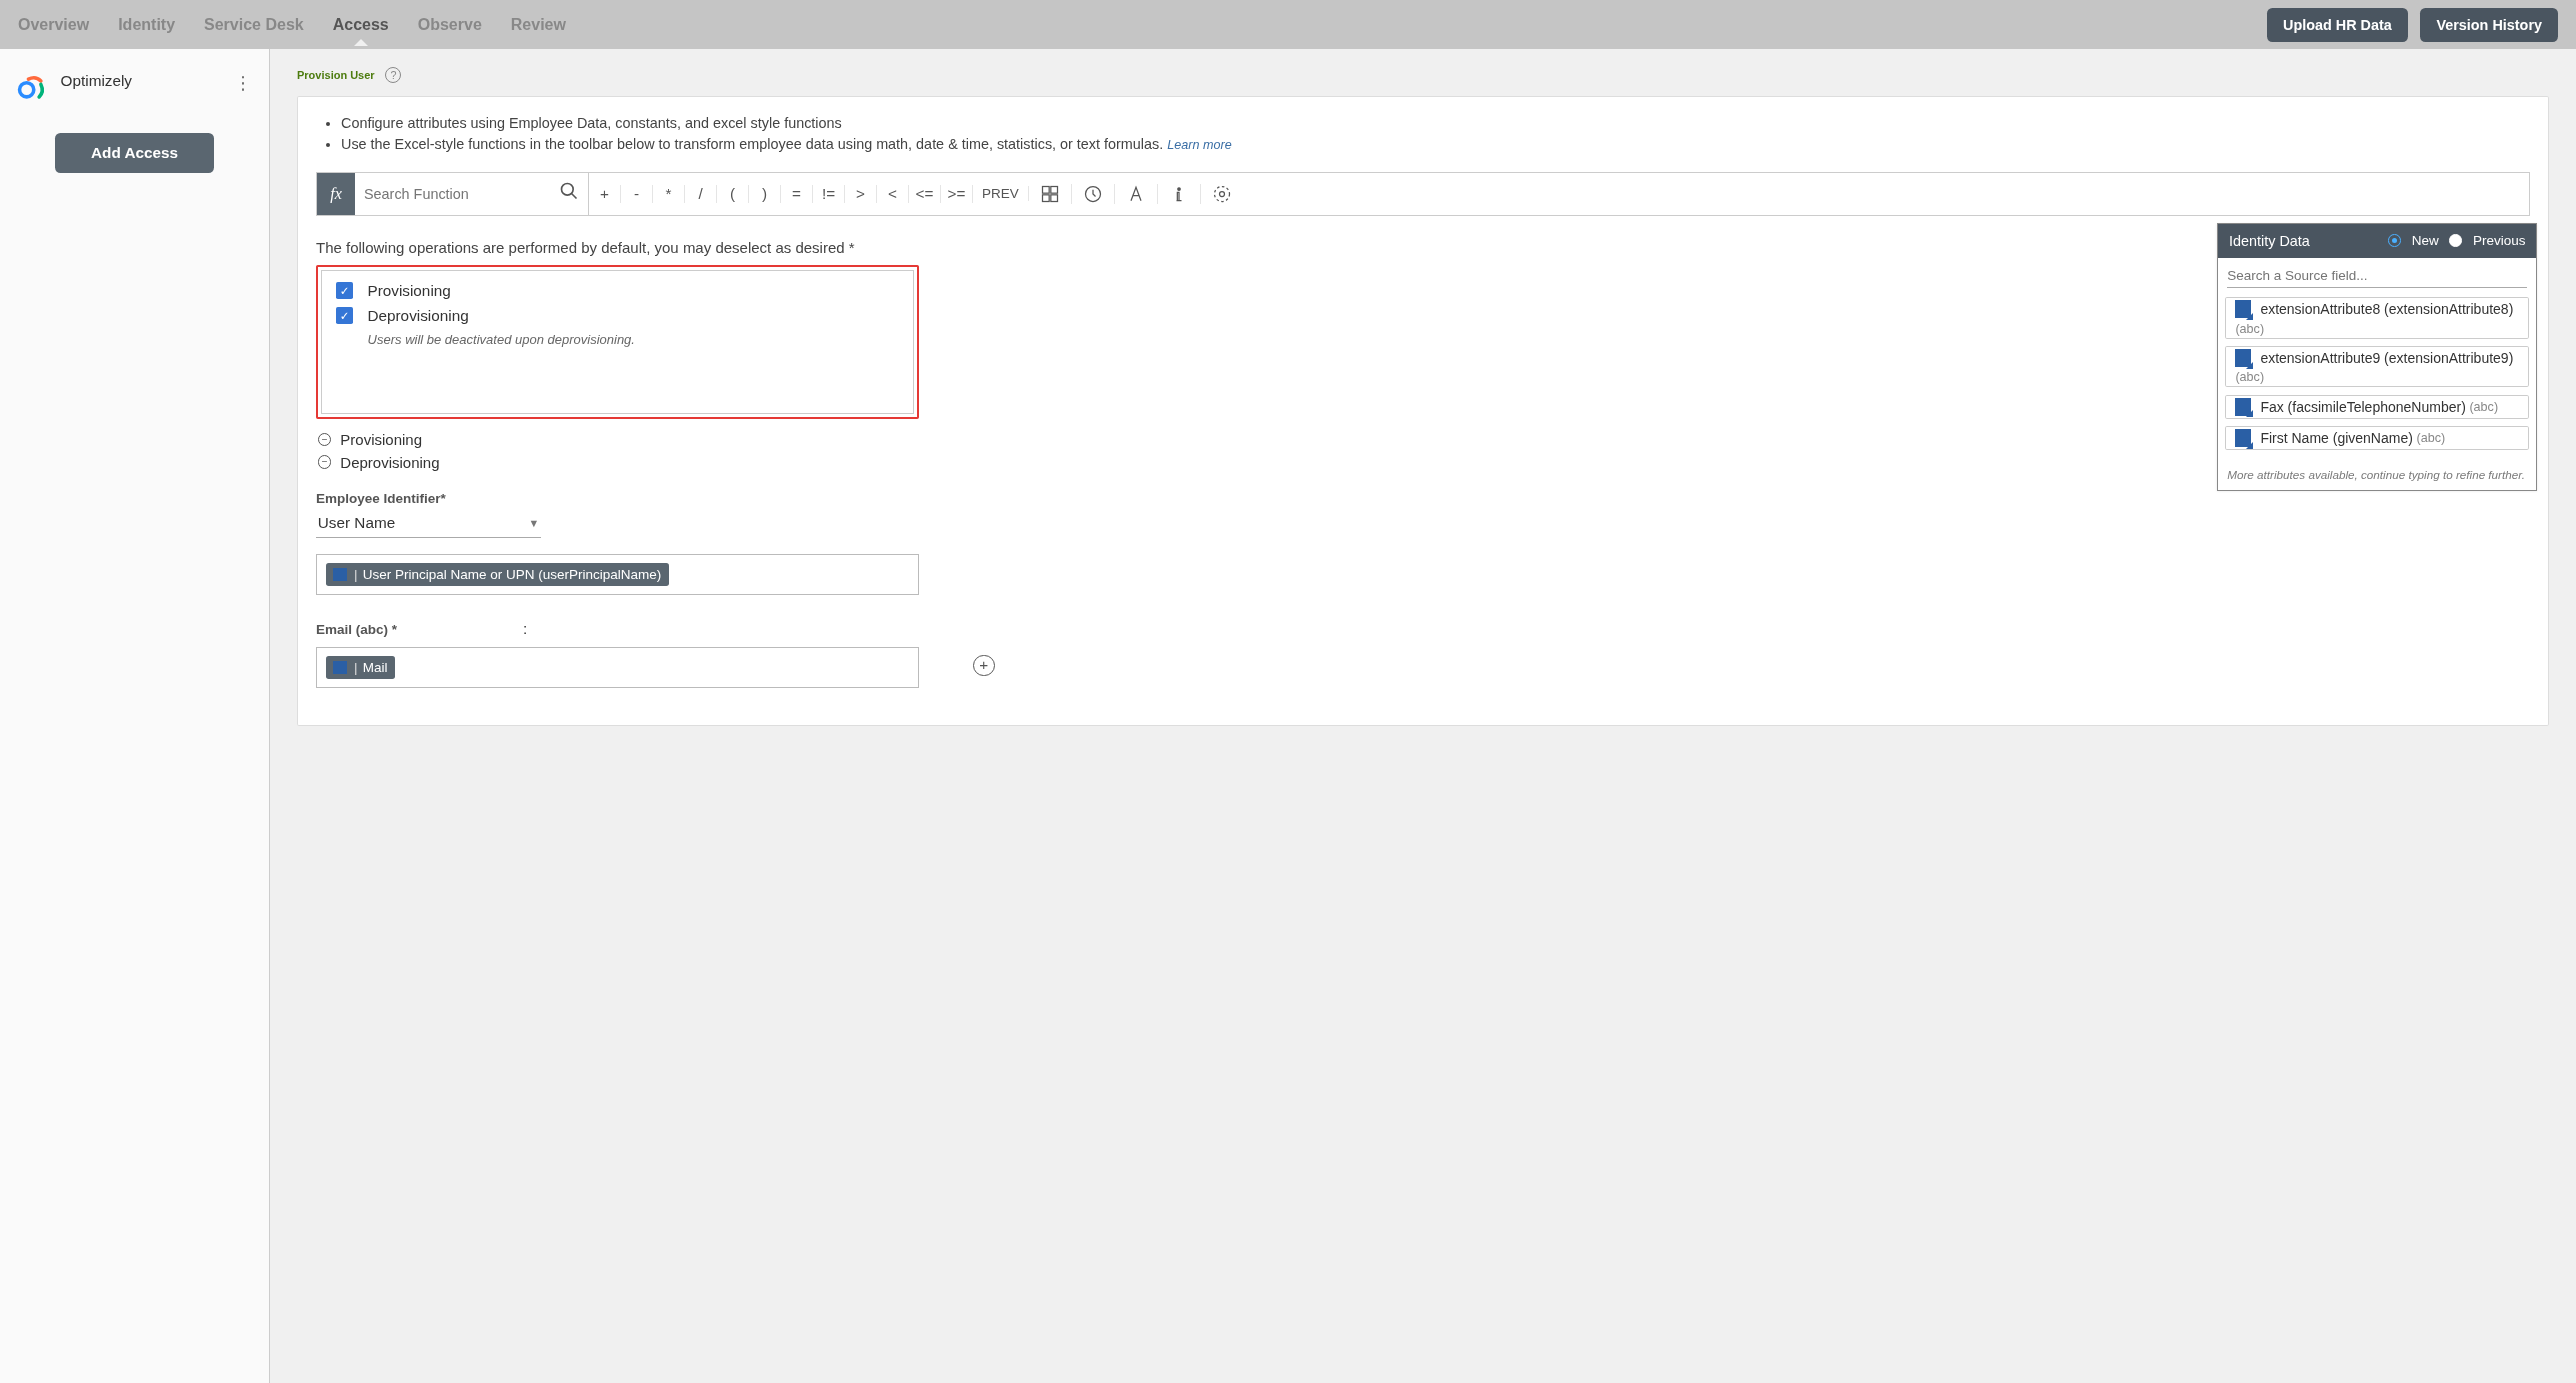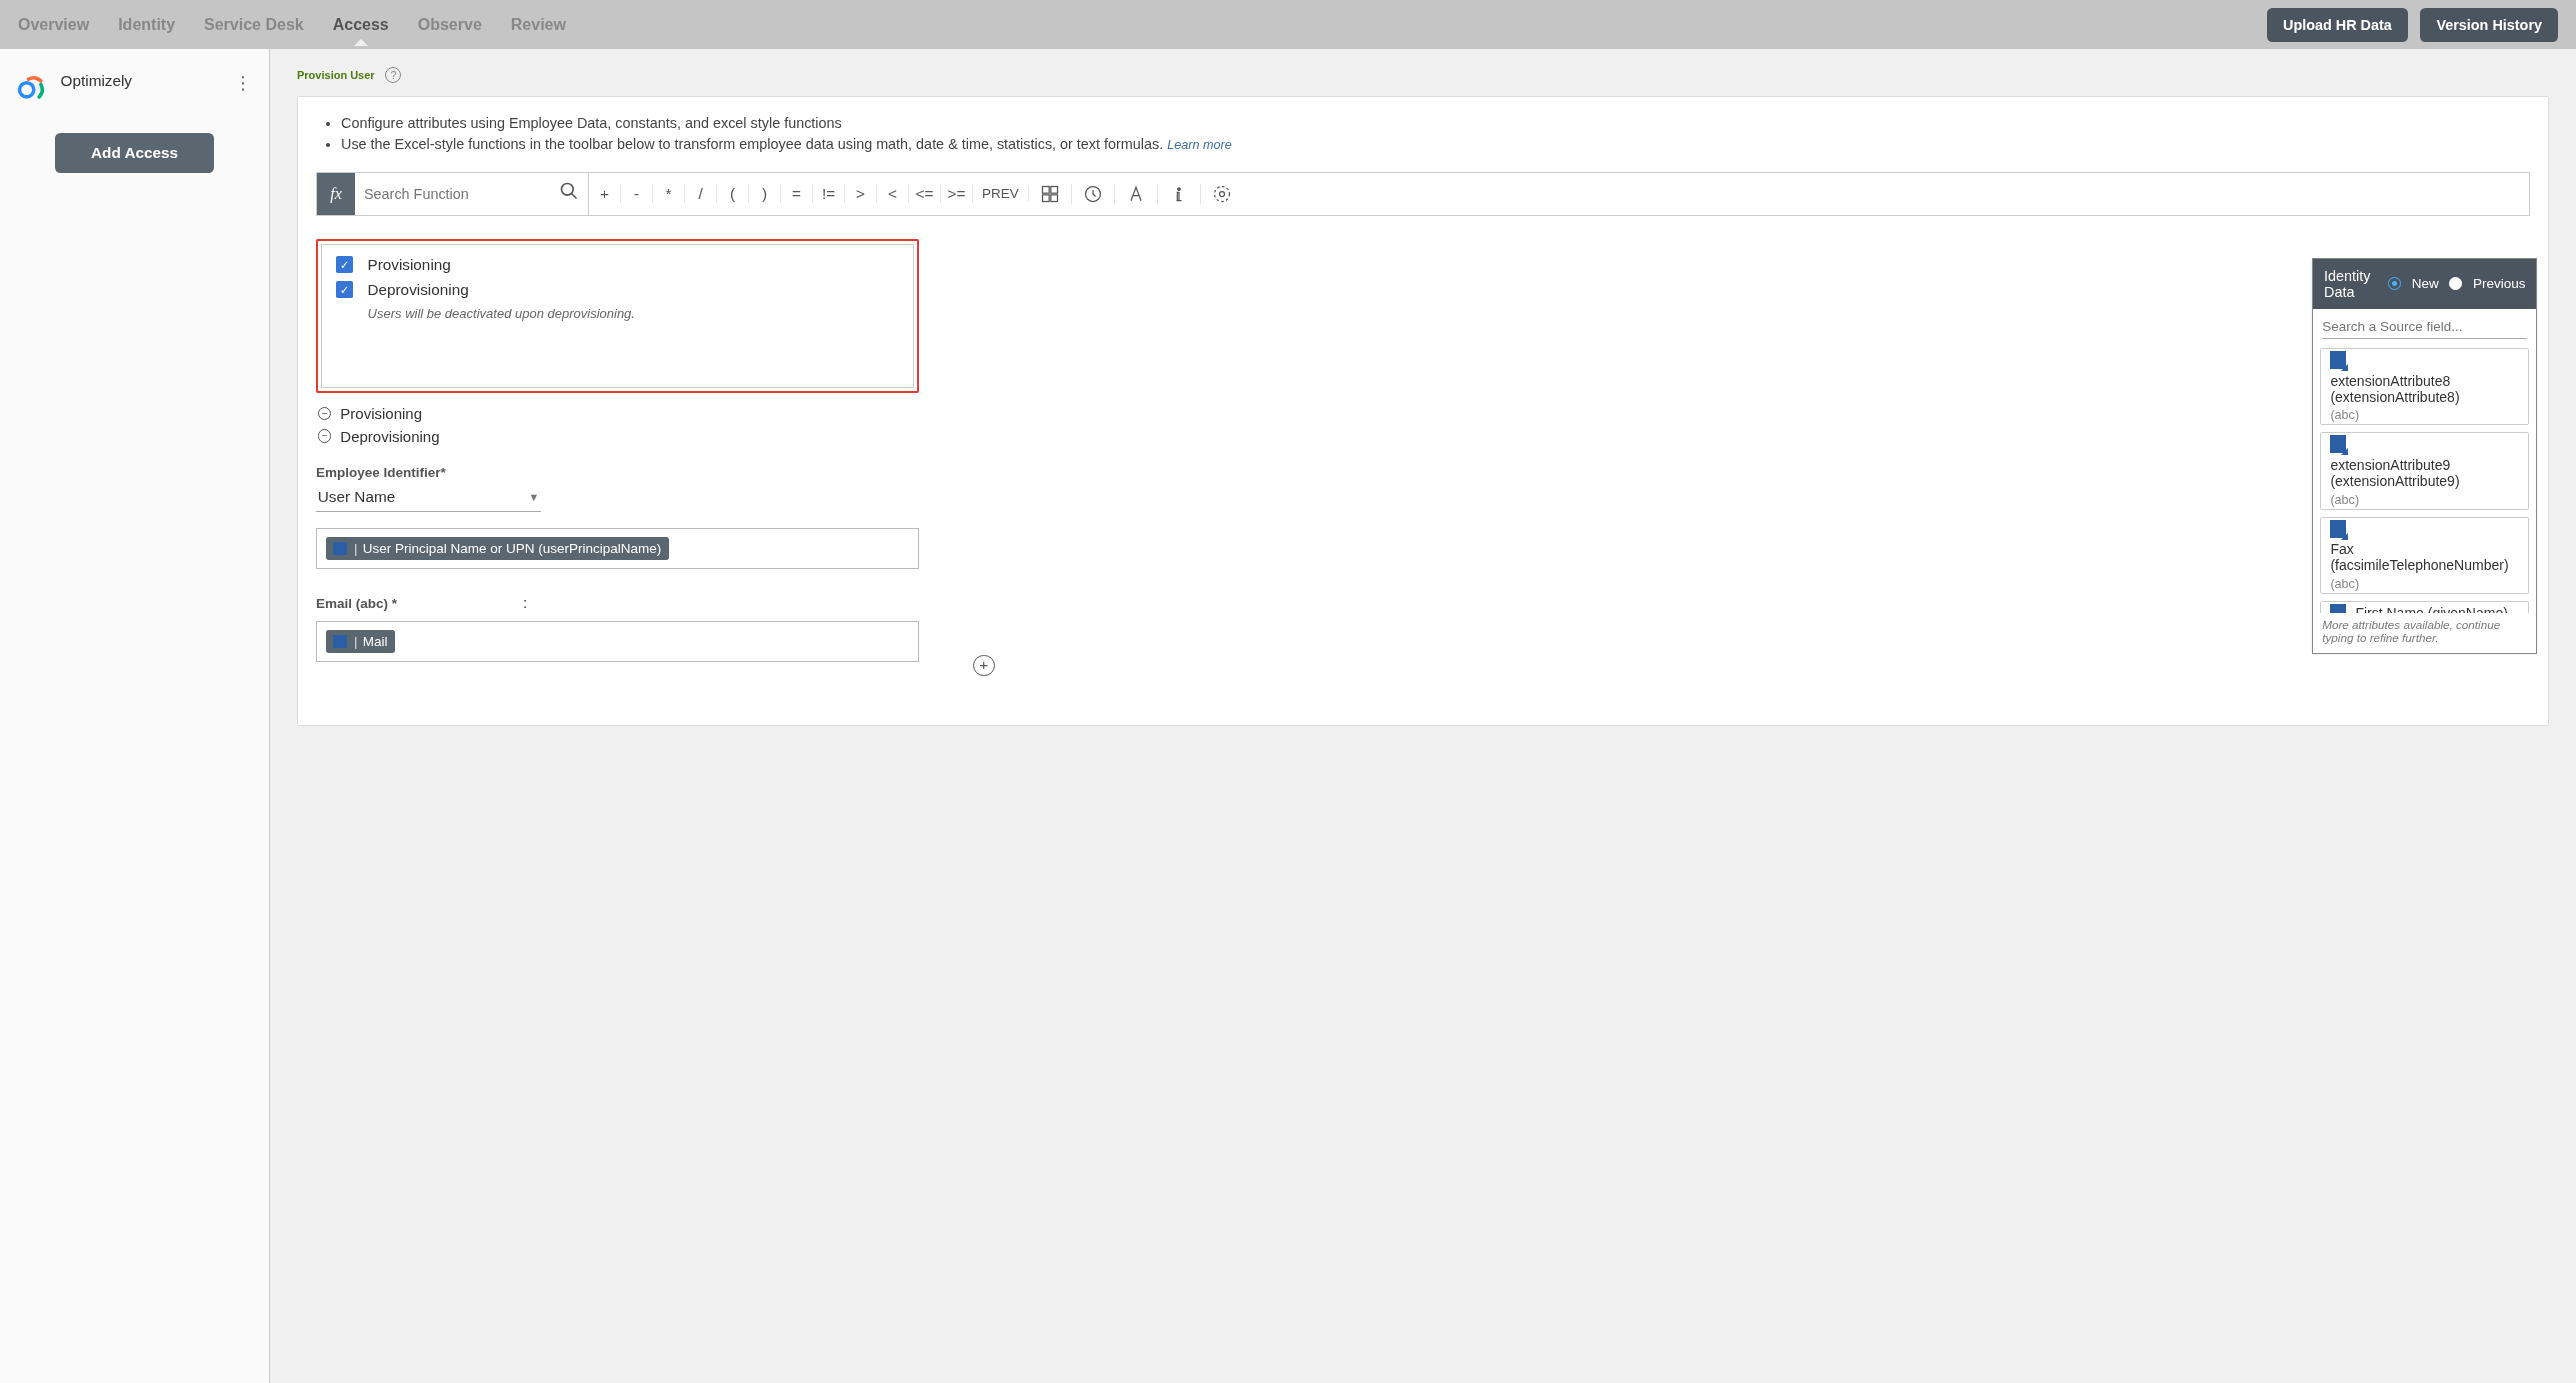--- a/index.html
+++ b/index.html
@@ -68,21 +68,21 @@
 .token { background:#5a6670; color:#fff; border-radius:2.7px; padding: 3.6px 7.2px; font-size:13.5px; display:inline-flex; align-items:center; gap:3.6px;}
 .token-icon { width:13.5px; height:13.5px; background:#2a5fa5; display:inline-block; margin-right:1.8px;}
 .token-sep { color:#ddd; margin: 0 1.8px;}
 
 .field-row { display:flex; align-items:baseline; gap:9px; margin-top: 25px;}
 .field-row .colon { font-size:15.3px; margin-left: 117px;}
 
 .add-circle { position:absolute; width:21.6px; height:21.6px; border:1.3px solid #555; border-radius:50%; display:flex; align-items:center; justify-content:center; font-size:15.3px; color:#555; cursor:pointer;}
 
 
-.identity-panel { position: absolute; right: 10.8px; top: 126px; width: 225px; border: 0.9px solid #888; background:#fff; box-shadow: 0 0.9px 2.7px rgba(0,0,0,.1); margin-top: 35px;}
+.identity-panel { position: absolute; right: 10.8px; top: 126px; width: 320px; border: 0.9px solid #888; background:#fff; box-shadow: 0 0.9px 2.7px rgba(0,0,0,.1);}
 .identity-header { background:#4a5560; color:#fff; padding: 9px 10.8px; display:flex; align-items:center;}
 .identity-title { font-size:14.4px; font-weight:500; flex:1;}
 .radio-group { display:flex; gap:10.8px; align-items:center;}
 .radio { width:12.6px; height:12.6px; border-radius:50%; border:1.8px solid #fff; display:inline-flex; align-items:center; justify-content:center;}
 .radio.checked::after { content:''; width:5.4px; height:5.4px; background:#4ab0ff; border-radius:50%;}
 .radio.checked { border-color:#4ab0ff;}
 .radio-label { font-size:13.5px;}
 .identity-search { padding: 7.2px 9px 3.6px; }
 .identity-search input { width:100%; border:none; border-bottom:0.9px solid #aaa; outline:none; font-size:13.5px; padding: 3.6px 0;}
 .identity-list { padding: 5.4px 7.2px 5.4px; max-height: 270px; overflow:hidden;}
@@ -191,20 +191,21 @@
             </div>
           <div class="fn-icon" style="border-right:none">
               <svg viewBox="0 0 24 24" fill="none" stroke="#555" stroke-width="1.5">
                 <circle cx="12" cy="12" r="9" stroke-dasharray="3 3"></circle>
                 <circle cx="12" cy="12" r="3"></circle>
               </svg>
             </div>
         </div>
       </div>
 
+      <div class="section-label">The following operations are performed by default, you may deselect as desired *</div>
 
       <div class="ops-box">
         <div class="ops-inner">
           <div class="checkbox-row">
             <div class="checkbox">✓</div>
             <div class="checkbox-label">Provisioning</div>
           </div>
           <div class="checkbox-row">
             <div class="checkbox">✓</div>
             <div class="checkbox-label">Deprovisioning</div>

